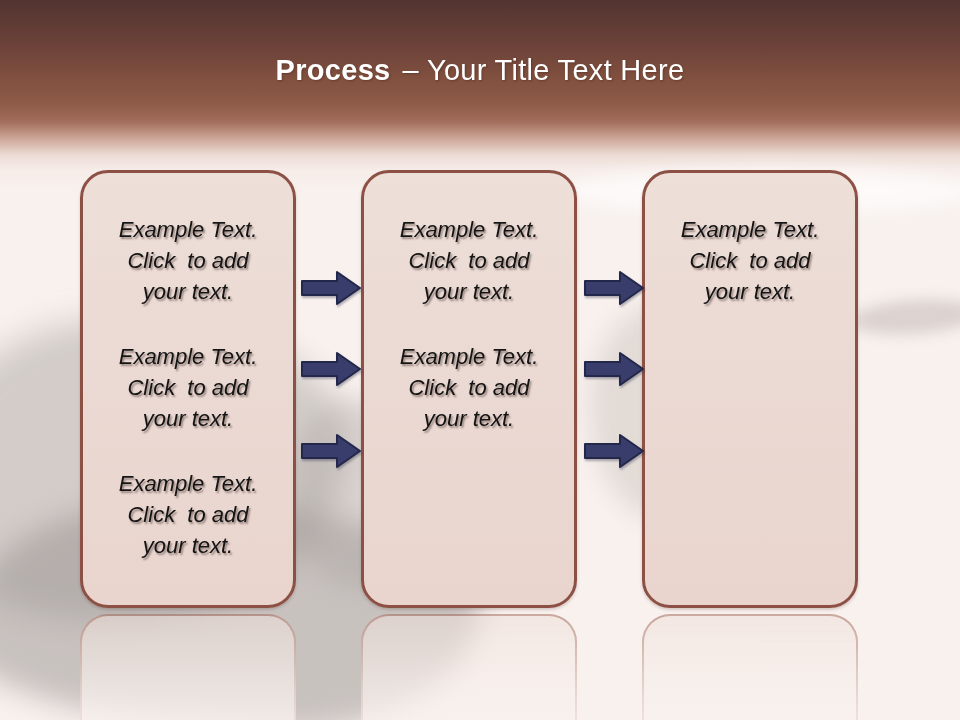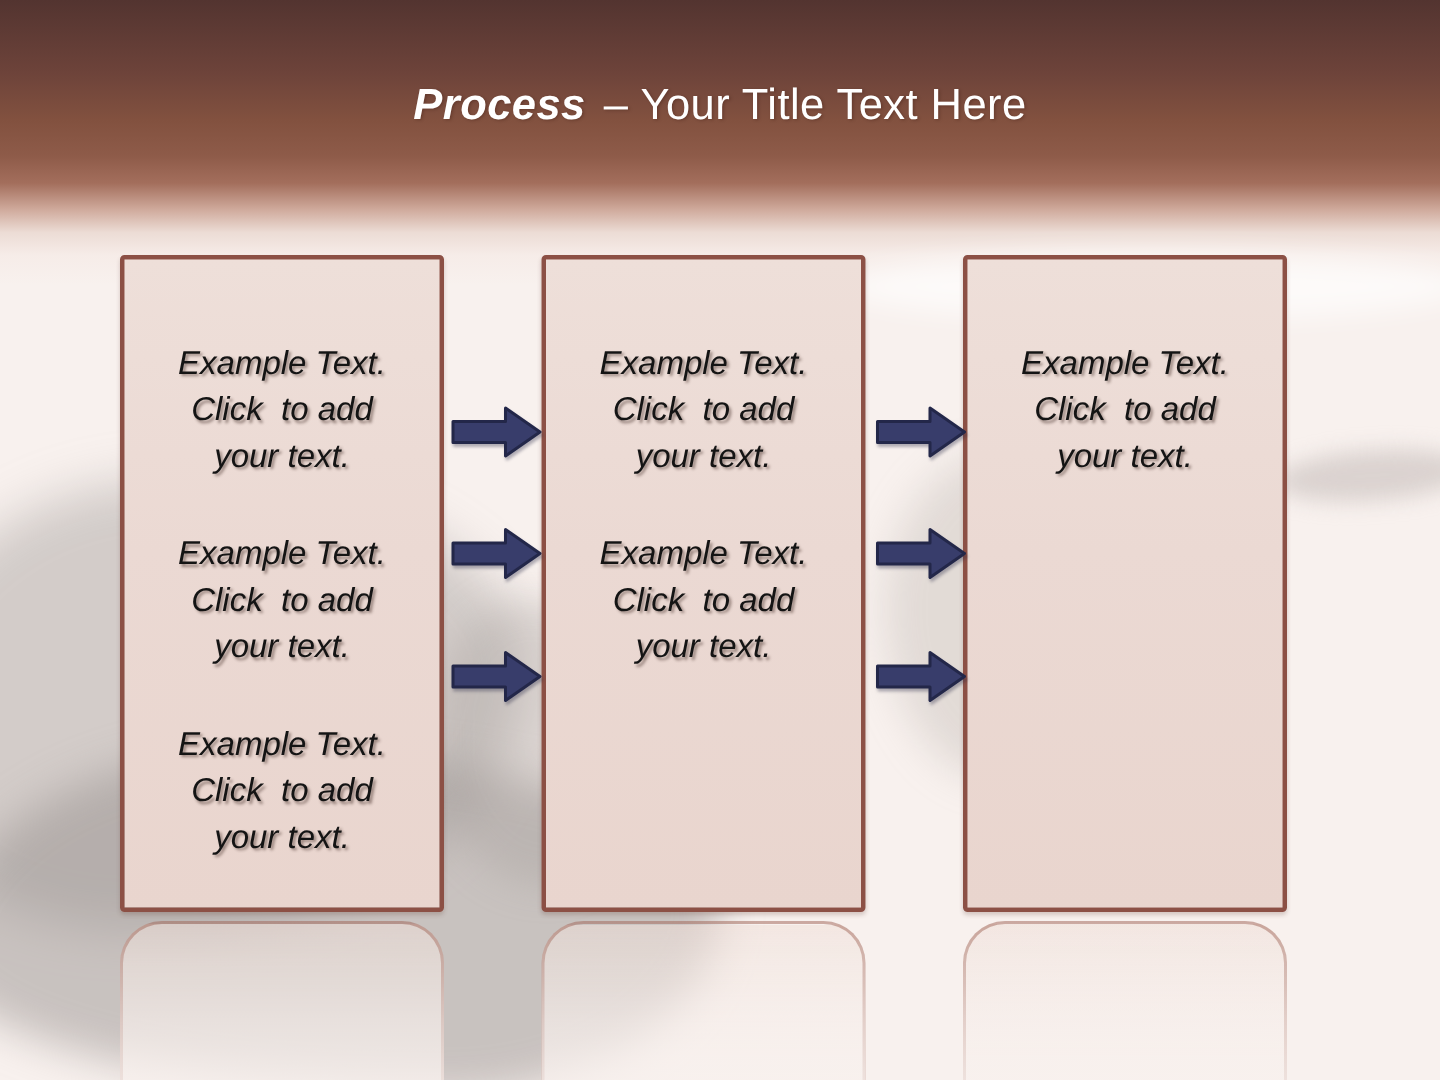--- a/index.html
+++ b/index.html
@@ -44,31 +44,31 @@
   .blob-6{left:560px;top:168px;width:420px;height:46px;
     background:rgba(255,255,255,0.65);border-radius:50%;
     filter:blur(9px);}
   
   .title{
     position:absolute;left:0;top:54px;width:960px;margin:0;
     text-align:center;font-size:29px;font-weight:400;
     color:#ffffff;letter-spacing:0.3px;
     text-shadow:1px 1px 2px rgba(60,25,18,0.35);
   }
-  .title .key{font-weight:700;margin-right:12px;font-style:italic;}
+  .title .key{font-weight:700;margin-right:12px;}
   .title .dash{margin-right:8px;}
   
   .box{
     position:absolute;top:170px;width:216px;height:438px;
     box-sizing:border-box;
     background:linear-gradient(180deg,#eedfd9 0%,#ebd9d3 45%,#e9d5ce 100%);
-    border:3px solid #8c5045;border-radius:3px;
+    border:3px solid #8c5045;border-radius:28px;
     box-shadow:0 2px 3px rgba(90,50,40,0.22);
     display:flex;flex-direction:column;gap:34px;
-    padding-top:53px;
+    padding-top:41px;
   }
   .box-1{left:80px;}
   .box-2{left:361px;}
   .box-3{left:642px;}
   .text-block{text-align:center;cursor:text;}
   .line{
     font-size:22px;line-height:31px;font-style:italic;
     color:#141414;white-space:pre-wrap;
     text-shadow:1.5px 1.8px 2px rgba(45,22,15,0.45);
   }

